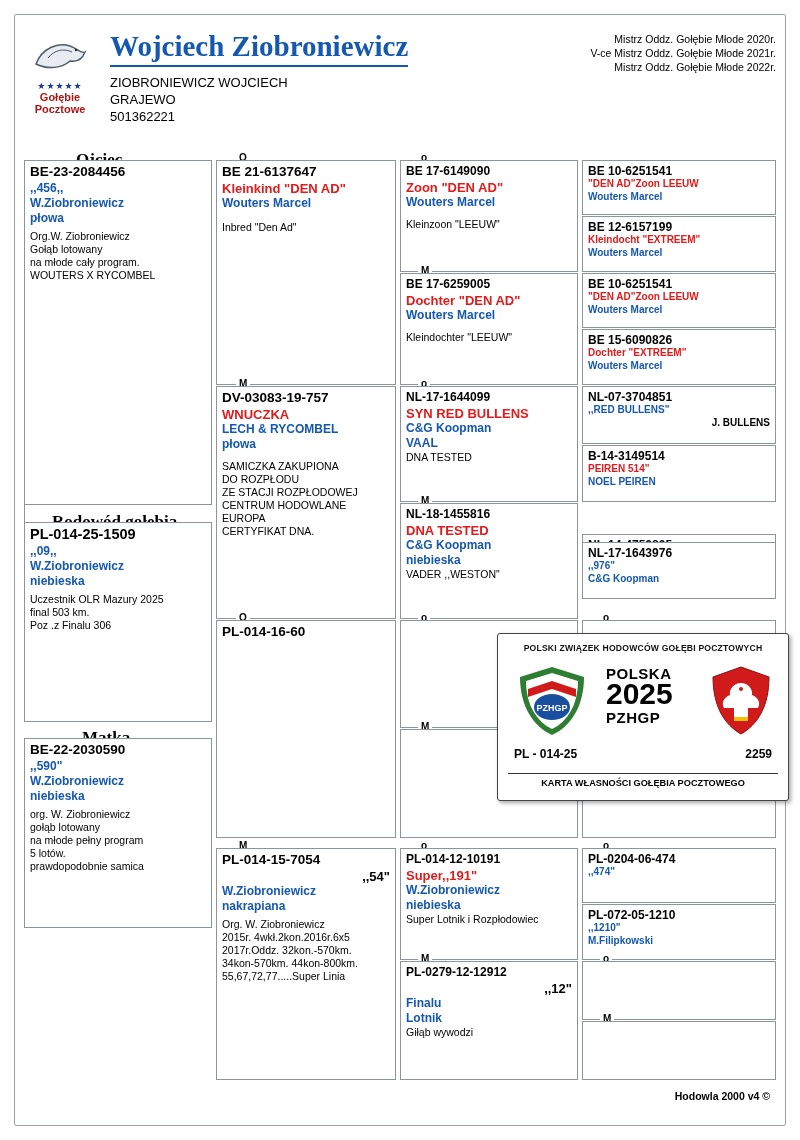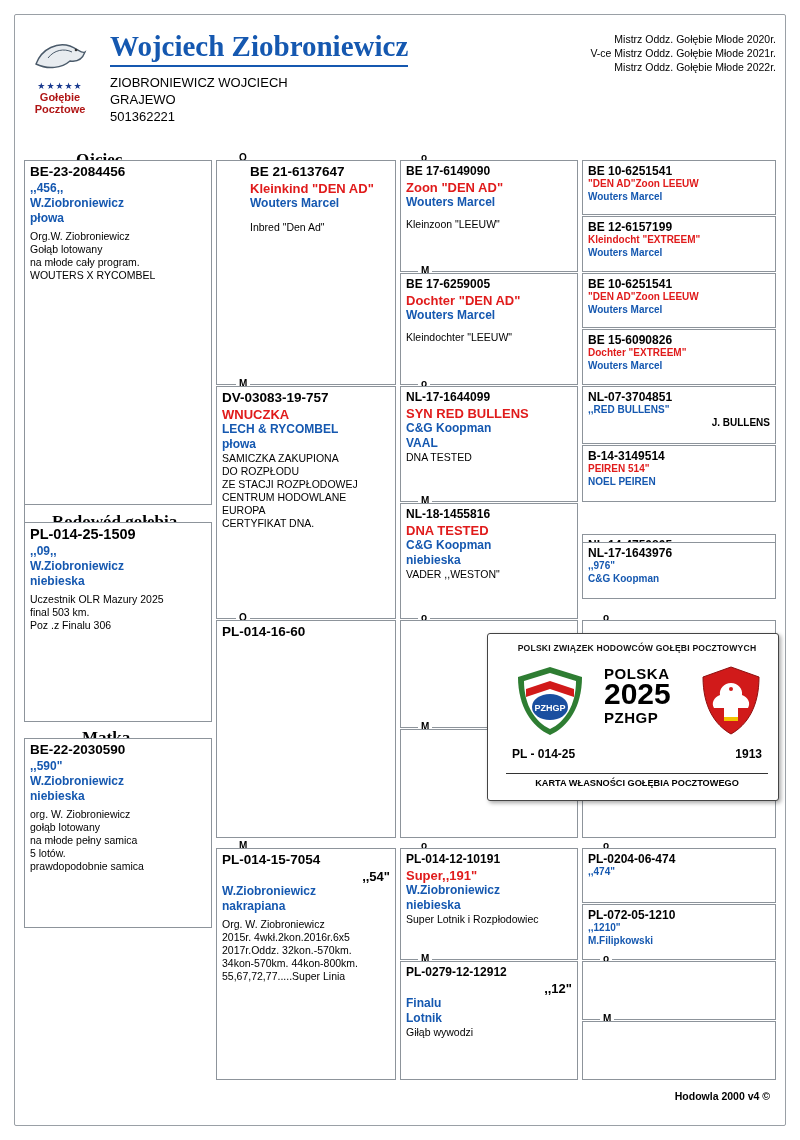--- a/index.html
+++ b/index.html
@@ -64,25 +64,24 @@
   .small { font-size:10.5px; line-height:13px; }
   .tiny { font-size:10px; line-height:12.5px; }
 
   .titlebar {
     position:absolute; font-family:"Liberation Serif", serif;
     font-size:17px; font-weight:bold; background:#fff; padding:0 6px;
   }
 
   
   .cert {
-    position:absolute; left:487px; top:633px; width:292px; height:168px;
+    position:absolute; left:497px; top:633px; width:292px; height:168px;
     background:#fff; border:1px solid #444;
     box-shadow:2px 2px 4px rgba(0,0,0,.35);
     border-radius:3px;
-    padding-left:8px;
   }
   .cert-top { text-align:center; font-size:8.6px; font-weight:bold; letter-spacing:.2px; margin-top:9px; color:#111; }
   .cert-mid { position:relative; height:88px; margin-top:6px; }
   .cert-polska { position:absolute; left:108px; top:6px; font-size:15px; font-weight:bold; letter-spacing:.5px; }
   .cert-year { position:absolute; left:108px; top:22px; font-size:30px; font-weight:bold; line-height:26px; }
   .cert-pzhgp { position:absolute; left:108px; top:50px; font-size:15px; font-weight:bold; letter-spacing:.5px; }
   .cert-bottomrow { position:relative; height:20px; }
   .cert-pl { position:absolute; left:16px; top:0; font-size:12px; font-weight:bold; }
   .cert-num { position:absolute; right:16px; top:0; font-size:12px; font-weight:bold; }
   .cert-foot { text-align:center; font-size:9.2px; font-weight:bold; border-top:1px solid #333; margin:6px 10px 0 10px; padding-top:4px; }
@@ -151,42 +150,42 @@
   </div>
 
   <div class="titlebar" style="left:76px; top:728px;">Matka</div>
   <div class="box" style="left:24px; top:738px; width:188px; height:190px;">
     <div class="bandrow">BE-22-2030590</div>
     <div class="line blue" style="padding-top:2px;">,,590"</div>
     <div class="line blue">W.Ziobroniewicz</div>
     <div class="line blue">niebieska</div>
     <div class="line small" style="margin-top:4px;">org. W. Ziobroniewicz</div>
     <div class="line small">gołąb lotowany</div>
-    <div class="line small">na młode pełny samica</div>
+    <div class="line small">na młode pełny program</div>
     <div class="line small">5 lotów.</div>
     <div class="line small">prawdopodobnie samica</div>
   </div>
 
   <div class="conn" style="left:24px; top:330px; width:1px; height:195px;"></div>
 
   <div class="sexmark" style="left:236px; top:152px;">O</div>
-  <div class="box" style="left:216px; top:160px; width:180px; height:225px;padding-left:28px;">
+  <div class="box" style="left:216px; top:160px; width:180px; height:225px;">
     <div class="bandrow">BE 21-6137647</div>
     <div class="line red" style="padding-top:2px;font-size:13px;">Kleinkind "DEN AD"</div>
     <div class="line blue">Wouters Marcel</div>
     <div class="line small" style="margin-top:10px;">Inbred "Den Ad"</div>
   </div>
 
   <div class="sexmark" style="left:236px; top:378px;">M</div>
   <div class="box" style="left:216px; top:386px; width:180px; height:233px;">
     <div class="bandrow">DV-03083-19-757</div>
     <div class="line red" style="padding-top:2px;font-size:13px;">WNUCZKA</div>
     <div class="line blue">LECH &amp; RYCOMBEL</div>
     <div class="line blue">płowa</div>
-    <div class="line small" style="margin-top:0;">SAMICZKA ZAKUPIONA</div>
+    <div class="line small" style="margin-top:8px;">SAMICZKA ZAKUPIONA</div>
     <div class="line small">DO ROZPŁODU</div>
     <div class="line small">ZE STACJI ROZPŁODOWEJ</div>
     <div class="line small">CENTRUM HODOWLANE</div>
     <div class="line small">EUROPA</div>
     <div class="line small">CERTYFIKAT  DNA.</div>
   </div>
 
   <div class="sexmark" style="left:236px; top:612px;">O</div>
   <div class="box" style="left:216px; top:620px; width:180px; height:218px;">
     <div class="bandrow">PL-014-16-60</div>
@@ -350,19 +349,19 @@
         <svg width="62" height="72" viewBox="0 0 62 72">
           <path d="M31 2 L59 12 C59 42, 47 60, 31 69 C15 60, 3 42, 3 12 Z" fill="#d11a1a" stroke="#8d0f0f" stroke-width="1"></path>
           <path d="M31 18 C24 18, 19 24, 20 30 C14 32, 11 38, 14 43 L24 43 L24 52 L38 52 L38 43 L48 43 C51 38, 48 32, 42 30 C43 24, 38 18, 31 18 Z" fill="#ffffff"></path>
           <circle cx="31" cy="24" r="2" fill="#d11a1a"></circle>
           <path d="M24 52 L38 52 L38 56 L24 56 Z" fill="#f2c200"></path>
         </svg>
       </div>
     </div>
     <div class="cert-bottomrow">
       <div class="cert-pl">PL - 014-25</div>
-      <div class="cert-num">1913</div>
+      <div class="cert-num">2259</div>
     </div>
     <div class="cert-foot">KARTA  WŁASNOŚCI  GOŁĘBIA  POCZTOWEGO</div>
   </div>
 
   <div class="footer">Hodowla 2000 v4 ©</div>
 </div>
 
 </body></html>

